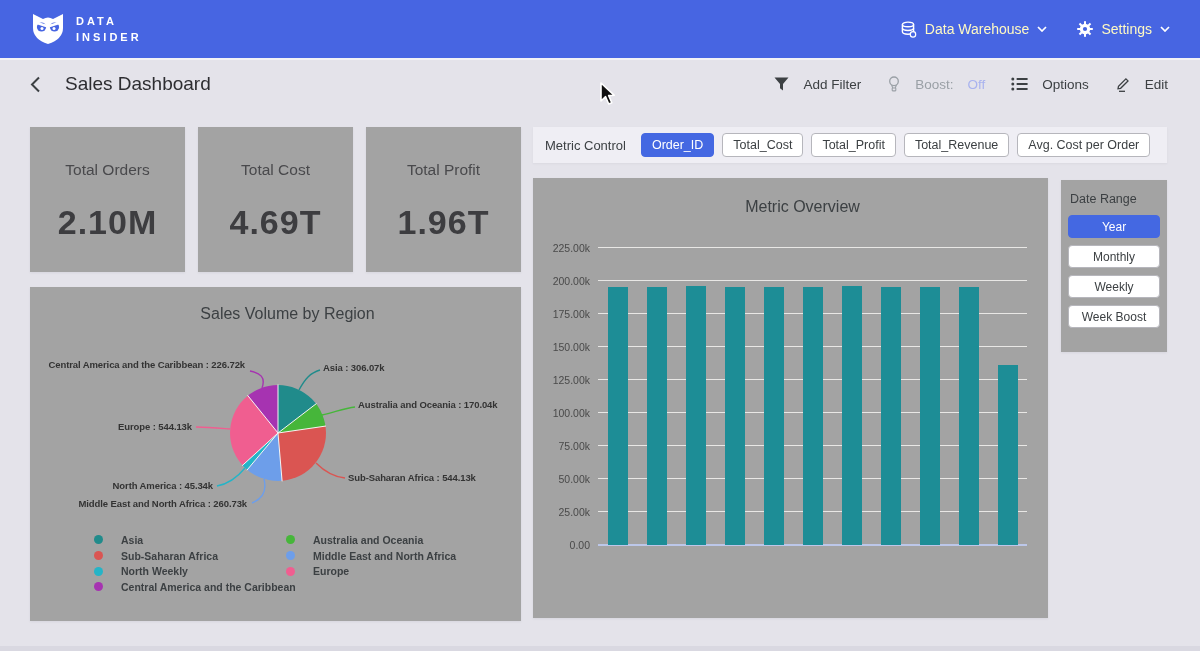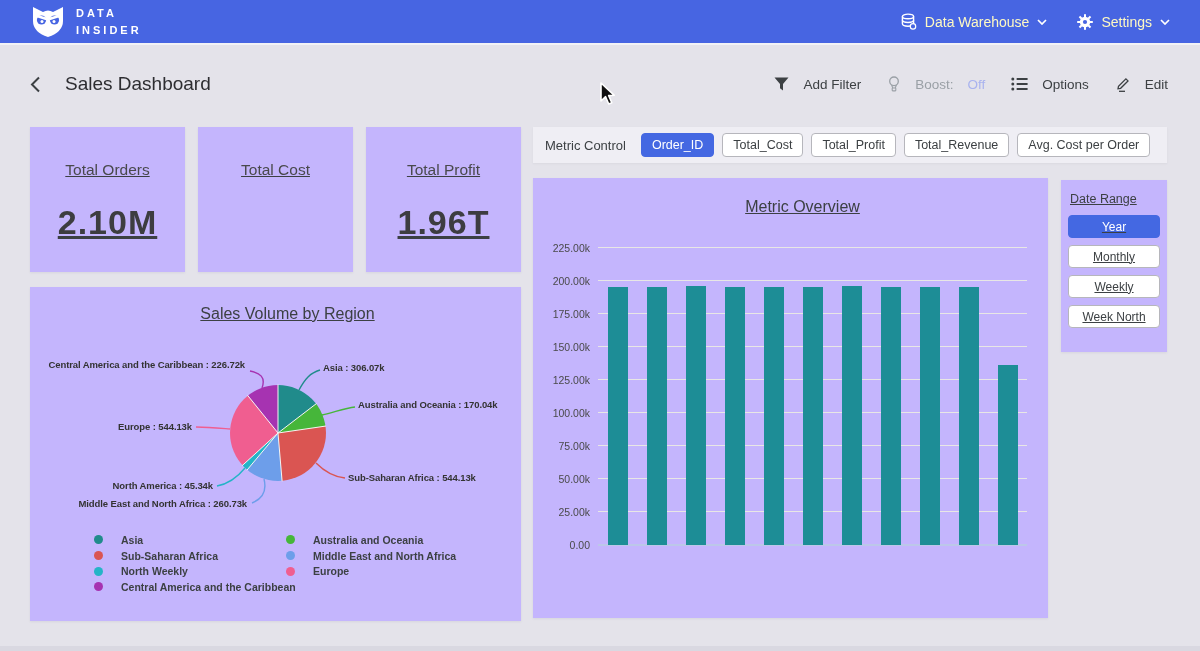--- a/index.html
+++ b/index.html
@@ -5,21 +5,21 @@
   * { margin:0; padding:0; box-sizing:border-box; }
   html,body { width:1200px; height:651px; }
   body {
     position:relative; overflow:hidden;
     background:#e4e3ea;
     font-family:"Liberation Sans","DejaVu Sans",sans-serif;
     color:#3c4043;
   }
   
   .navbar {
-    position:absolute; left:0; top:0; width:1200px; height:45px;
+    position:absolute; left:0; top:0; width:1200px; height:60px;
     background:#4765e2; display:flex; align-items:center;
     padding:0 30px; border-bottom:2px solid #f2f2f6;
   }
   .brand { display:flex; align-items:center; gap:10px; }
   .brand-text { color:#fff; font-size:11px; font-weight:bold; letter-spacing:3px; line-height:1.5; }
   .nav-right { margin-left:auto; display:flex; align-items:center; gap:30px; }
   .pill-btn {
     background:#fdfdfd; border-radius:17px; height:30px; padding:0 15px;
     display:flex; align-items:center; gap:8px;
     color:#4765e2; font-size:13.5px; font-weight:bold; cursor:pointer;
@@ -30,21 +30,21 @@
     position:absolute; left:0; top:55px; width:1200px; height:58px;
     display:flex; align-items:center; padding:0 32px 0 30px;
   }
   .back-btn { display:flex; align-items:center; cursor:pointer; }
   .page-title { font-size:19px; font-weight:500; color:#2d2d31; margin-left:24px; }
   .header-actions { margin-left:auto; display:flex; align-items:center; gap:26px; }
   .action-item { display:flex; align-items:center; gap:14px; font-size:13.5px; font-weight:500; color:#3c4043; cursor:pointer; }
   .action-item.muted { color:#9aa0a6; cursor:default; }
   .boost-off { color:#a9b3ef; }
   
-  .panel { position:absolute; background:#c4b5fd; box-shadow:0 1px 2px rgba(60,60,90,0.08);text-decoration:underline; }
+  .panel { position:absolute; background:#a3a3a3; box-shadow:0 1px 2px rgba(60,60,90,0.08); }
   .kpi-card { width:155px; height:145px; top:127px; text-align:center; }
   .kpi-label { margin-top:34px; font-size:15.5px; font-weight:500; color:#49494c; }
   .kpi-value { margin-top:24px; font-size:34px; font-weight:bold; color:#3d3d40; letter-spacing:1px; }
   .panel-title { text-align:center; font-size:16px; font-weight:500; color:#3c4043;padding-left:24px; }
   
   .metric-bar {
     position:absolute; left:533px; top:127px; width:634px; height:36px;
     background:#efeef4; display:flex; align-items:center; padding-left:12px;
     box-shadow:0 1px 2px rgba(60,60,90,0.06);
   }
@@ -187,20 +187,21 @@
     </div>
   </div>
 </div>
 
 <div class="panel kpi-card" style="left:30px">
   <div class="kpi-label">Total Orders</div>
   <div class="kpi-value">2.10M</div>
 </div>
 <div class="panel kpi-card" style="left:198px">
   <div class="kpi-label">Total Cost</div>
+  <div class="kpi-value">4.69T</div>
 </div>
 <div class="panel kpi-card" style="left:366px">
   <div class="kpi-label">Total Profit</div>
   <div class="kpi-value">1.96T</div>
 </div>
 
 <div class="metric-bar">
   <span class="metric-label">Metric Control</span>
   <div class="chip selected">Order_ID</div>
   <div class="chip">Total_Cost</div>
@@ -249,21 +250,21 @@
       </div>
   </div>
 
 </div>
 
 <div class="panel date-panel">
   <div class="date-label">Date Range</div>
   <div class="date-btn selected">Year</div>
   <div class="date-btn">Monthly</div>
   <div class="date-btn">Weekly</div>
-  <div class="date-btn">Week North</div>
+  <div class="date-btn">Week Boost</div>
 </div>
 
 <div class="panel pie-panel">
   <div class="panel-title">Sales Volume by Region</div>
   <div class="pie-circle" style="background: conic-gradient(rgb(32, 139, 139) 0deg, rgb(32, 139, 139) 52.5402deg, rgb(70, 182, 58) 52.5402deg, rgb(70, 182, 58) 81.7294deg, rgb(218, 85, 82) 81.7294deg, rgb(218, 85, 82) 175.135deg, rgb(109, 158, 234) 175.135deg, rgb(109, 158, 234) 219.892deg, rgb(37, 180, 199) 219.892deg, rgb(37, 180, 199) 227.675deg, rgb(240, 94, 144) 227.675deg, rgb(240, 94, 144) 321.081deg, rgb(166, 51, 177) 321.081deg, rgb(166, 51, 177) 360deg);"></div>
   <svg class="pie-svg" id="pie-svg" viewBox="0 0 491 334">
     <path d="M269,103 C275,92 280,86 290,83" fill="none" stroke-width="1.4" stroke="#208b8b"></path>
     <path d="M292,128 C305,125 315,121 325,120" fill="none" stroke-width="1.4" stroke="#46b63a"></path>
     <path d="M286,176 C296,186 305,190 315,191" fill="none" stroke-width="1.4" stroke="#da5552"></path>
     <path d="M234,192 C237,204 232,212 222,216" fill="none" stroke-width="1.4" stroke="#6d9eea"></path>

